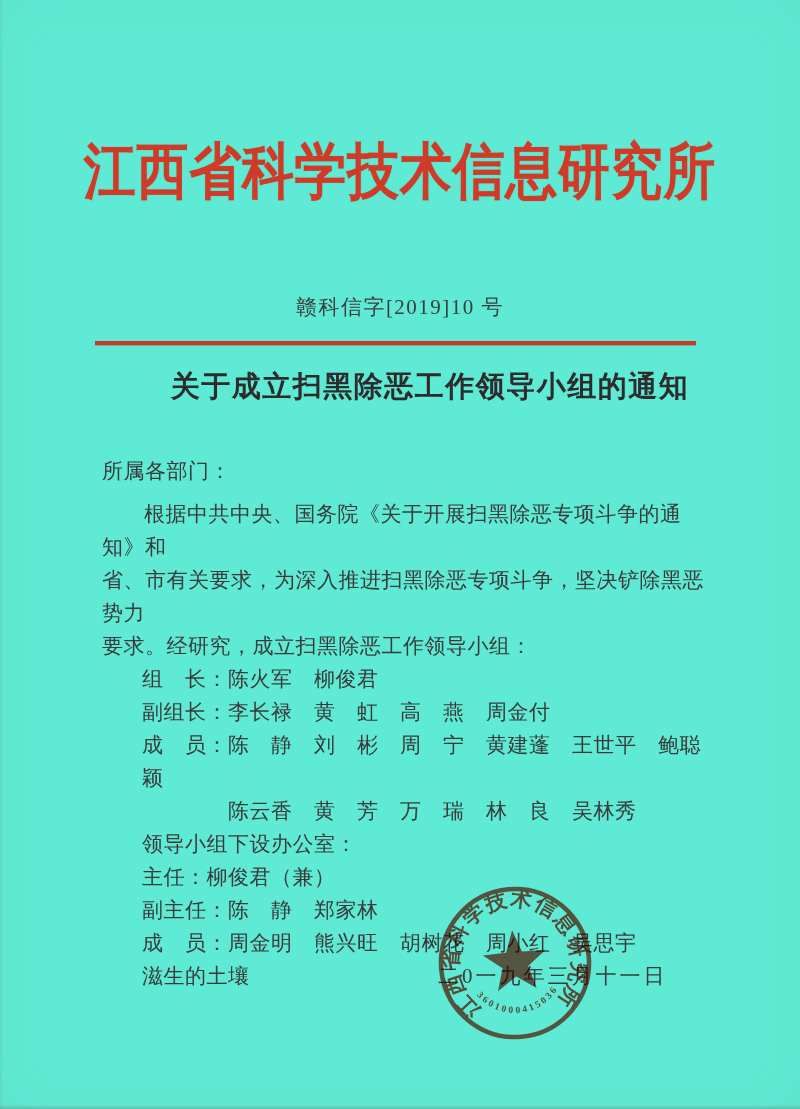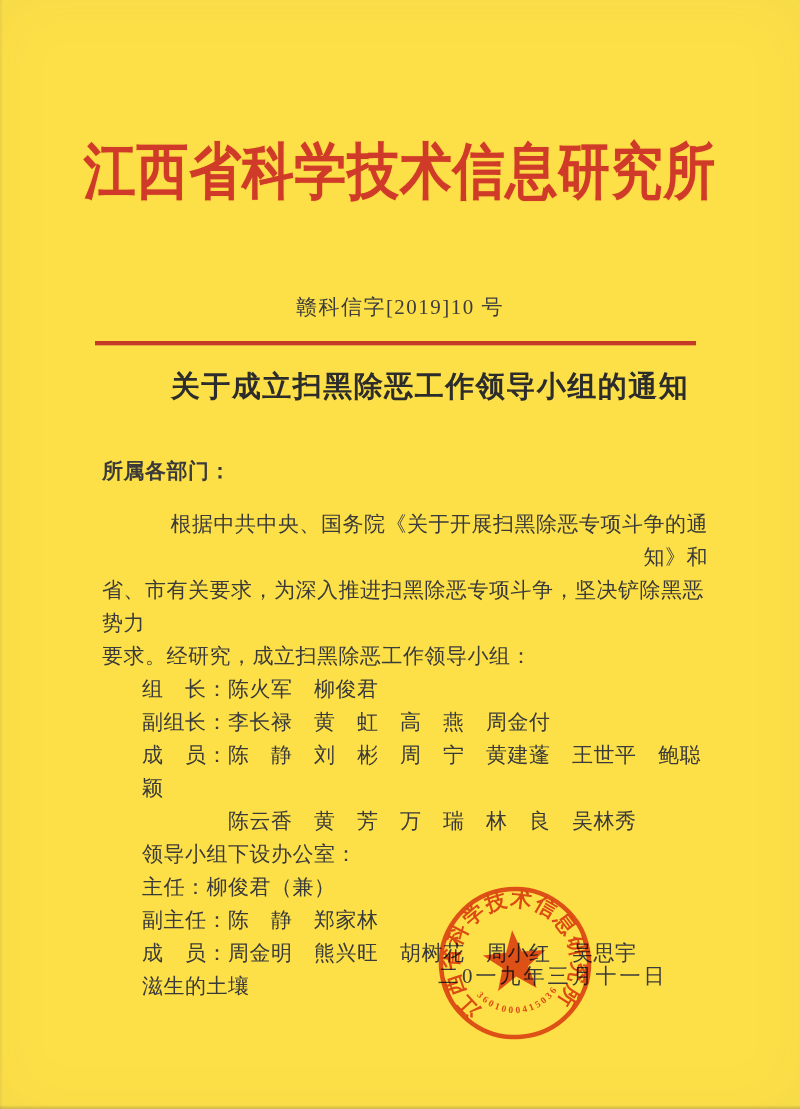--- a/index.html
+++ b/index.html
@@ -1,21 +1,21 @@
 <!DOCTYPE html>
 <html><head>
 <meta charset="utf-8">
 <style>
   html, body { margin:0; padding:0; background:#9a9a96; }
   .page {
     position: relative;
     width: 800px;
     height: 1109px;
     margin: 0 auto;
-    background: #fde047;
+    background: #5eead4;
     overflow: hidden;
     font-family: "Liberation Serif", "DejaVu Serif", serif;
     color: #383838;
     box-shadow: inset 0 0 60px rgba(110,105,90,0.05);
   }
   
   .page::after {
     content:"";
     position:absolute; left:0; right:0; bottom:0; height:4px;
     background: linear-gradient(rgba(0,0,0,0), rgba(90,90,80,0.28));
@@ -72,22 +72,22 @@
 
   .body-block {
     position: absolute;
     top: 455px; left: 102px;
     width: 606px;
     font-size: 21px;
     line-height: 33px;
     letter-spacing: 0.5px;
     color: #3a3a3a;
   }
-  .salutation { margin-bottom: 20px; font-weight: bold; }
-  .indent-para { text-indent: 42px; text-align: right; }
+  .salutation { margin-bottom: 10px; }
+  .indent-para { text-indent: 42px; }
   .indent-list { padding-left: 40px; }
   .indent-cont { padding-left: 126px; }
 
   .issue-date {
     position: absolute;
     top: 962px; left: 419px;
     font-size: 21px;
     letter-spacing: 3px;
     color: #3a3a3a;
     white-space: nowrap;

